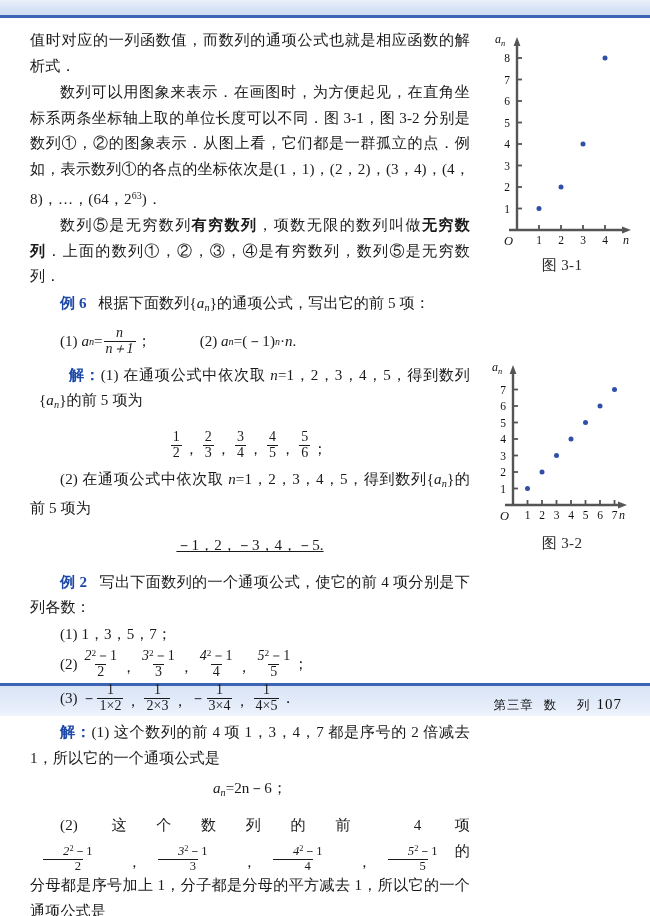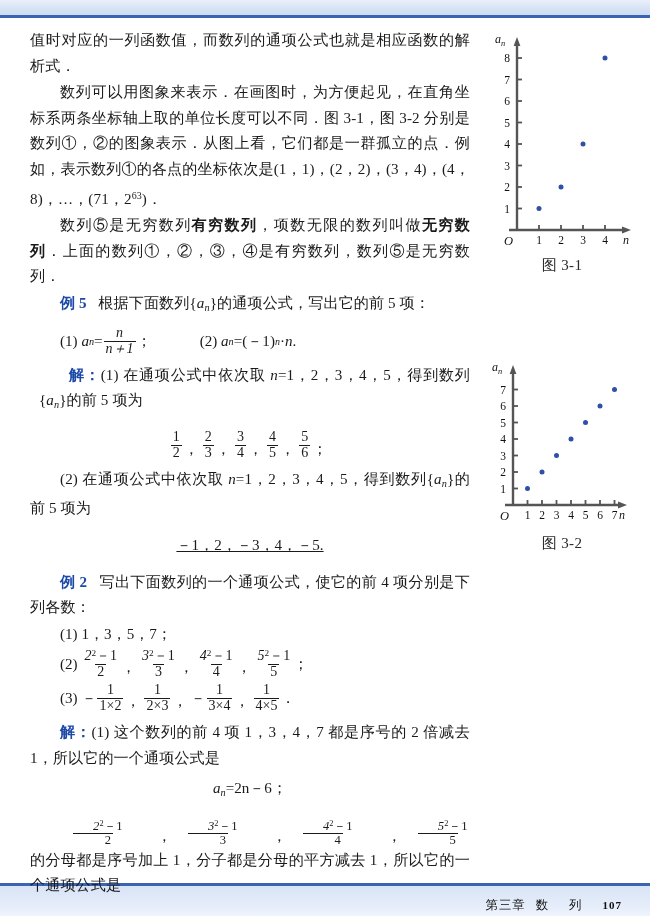--- a/index.html
+++ b/index.html
@@ -11,21 +11,21 @@
     height: 916px;
     background: #ffffff;
     font-family: "Liberation Serif", "DejaVu Serif", serif;
     color: #1a1a1a;
     overflow: hidden;
     position: relative;
   }
   .page {
     position: relative;
     width: 650px;
-    height: 916px;
+    height: 716px;
     box-sizing: border-box;
   }
 
   
   .band {
     position: absolute;
     left: 0;
     width: 650px;
     background: linear-gradient(to bottom, #eaf0fa 0%, #d6e2f5 60%, #cfdcf2 100%);
   }
@@ -114,42 +114,42 @@
   
   .footer {
     position: absolute;
     right: 28px;
     bottom: 2px;
     font-size: 12.4px;
     color: #111;
     letter-spacing: 1px;
     white-space: nowrap;
   }
-  .footer .pgnum { font-weight: bold; font-size: 11px; margin-left: 20px; }
+  .footer .pgnum { font-weight: normal; font-size: 15px; margin-left: 6px; }
   .footer .sp { display: inline-block; width: 10px; }
 </style>
 </head>
 <body>
 
 <div class="page">
 
   <div class="band band-top"></div>
   <div class="rule rule-top"></div>
   <div class="band band-bottom"></div>
   <div class="rule rule-bottom"></div>
 
   <div class="textcol">
 
     <p><span>值时对应的一列函数值，而数列的通项公式也就是相应函数的解析式．</span></p>
 
-    <p class="indent"><span>数列可以用图象来表示．在画图时，为方便起见，在直角坐标系两条坐标轴上取的单位长度可以不同．图 3-1，图 3-2 分别是数列①，②的图象表示．从图上看，它们都是一群孤立的点．例如，表示数列①的各点的坐标依次是(1，1)，(2，2)，(3，4)，(4，8)，</span><span>…，(71，2</span><span class="sup">63</span><span>)．</span></p>
+    <p class="indent"><span>数列可以用图象来表示．在画图时，为方便起见，在直角坐标系两条坐标轴上取的单位长度可以不同．图 3-1，图 3-2 分别是数列①，②的图象表示．从图上看，它们都是一群孤立的点．例如，表示数列①的各点的坐标依次是(1，1)，(2，2)，(3，4)，(4，8)，</span><span>…，(64，2</span><span class="sup">63</span><span>)．</span></p>
 
     <p class="indent"><span>数列⑤是无穷数列</span><span class="bold">有穷数列</span><span>，项数无限的数列叫做</span><span class="bold">无穷数列</span><span>．上面的数列①，②，③，④是有穷数列，数列⑤是无穷数列．</span></p>
 
-    <p class="indent"><span class="blue">例 5</span>&nbsp;&nbsp;&nbsp;<span>根据下面数列{</span><i>a</i><span class="sub">n</span><span>}的通项公式，写出它的前 5 项：</span></p>
+    <p class="indent"><span class="blue">例 6</span>&nbsp;&nbsp;&nbsp;<span>根据下面数列{</span><i>a</i><span class="sub">n</span><span>}的通项公式，写出它的前 5 项：</span></p>
 
     <div class="row lead" style="margin-top:6px;">
       <span>(1)</span>&nbsp;
       <i>a</i><span class="sub">n</span><span>=</span>
       <span class="frac">
         <span class="num it">n</span>
         <span class="den it">n＋1</span>
       </span>
       <span>；</span>
       <span style="display:inline-block;width:48px;"></span>
@@ -250,21 +250,21 @@
             <span class="den">4×5</span>
           </span>
         </span>
       <span>．</span>
     </div>
 
     <p class="indent" style="margin-top:6px;"><span class="blue">解：</span><span>(1) 这个数列的前 4 项 1，3，4，7 都是序号的 2 倍减去 1，所以它的一个通项公式是</span></p>
 
     <div class="mathline" style="margin-top:2px;"><i>a</i><span class="sub">n</span><span>=2n－6；</span></div>
 
-    <p class="indent" style="margin-top:2px;"><span class="seq" id="ex2-sol2-fracs">
+    <p class="indent" style="margin-top:2px;"><span>(2) 这个数列的前 4 项</span><span class="seq" id="ex2-sol2-fracs">
           <span class="frac sm">
             <span class="num"><i>2</i><span class="sup">2</span><span>－1</span></span>
             <span class="den">2</span>
           </span>
           <span class="sep">，</span>
           <span class="frac sm">
             <span class="num"><i>3</i><span class="sup">2</span><span>－1</span></span>
             <span class="den">3</span>
           </span>
           <span class="sep">，</span>

